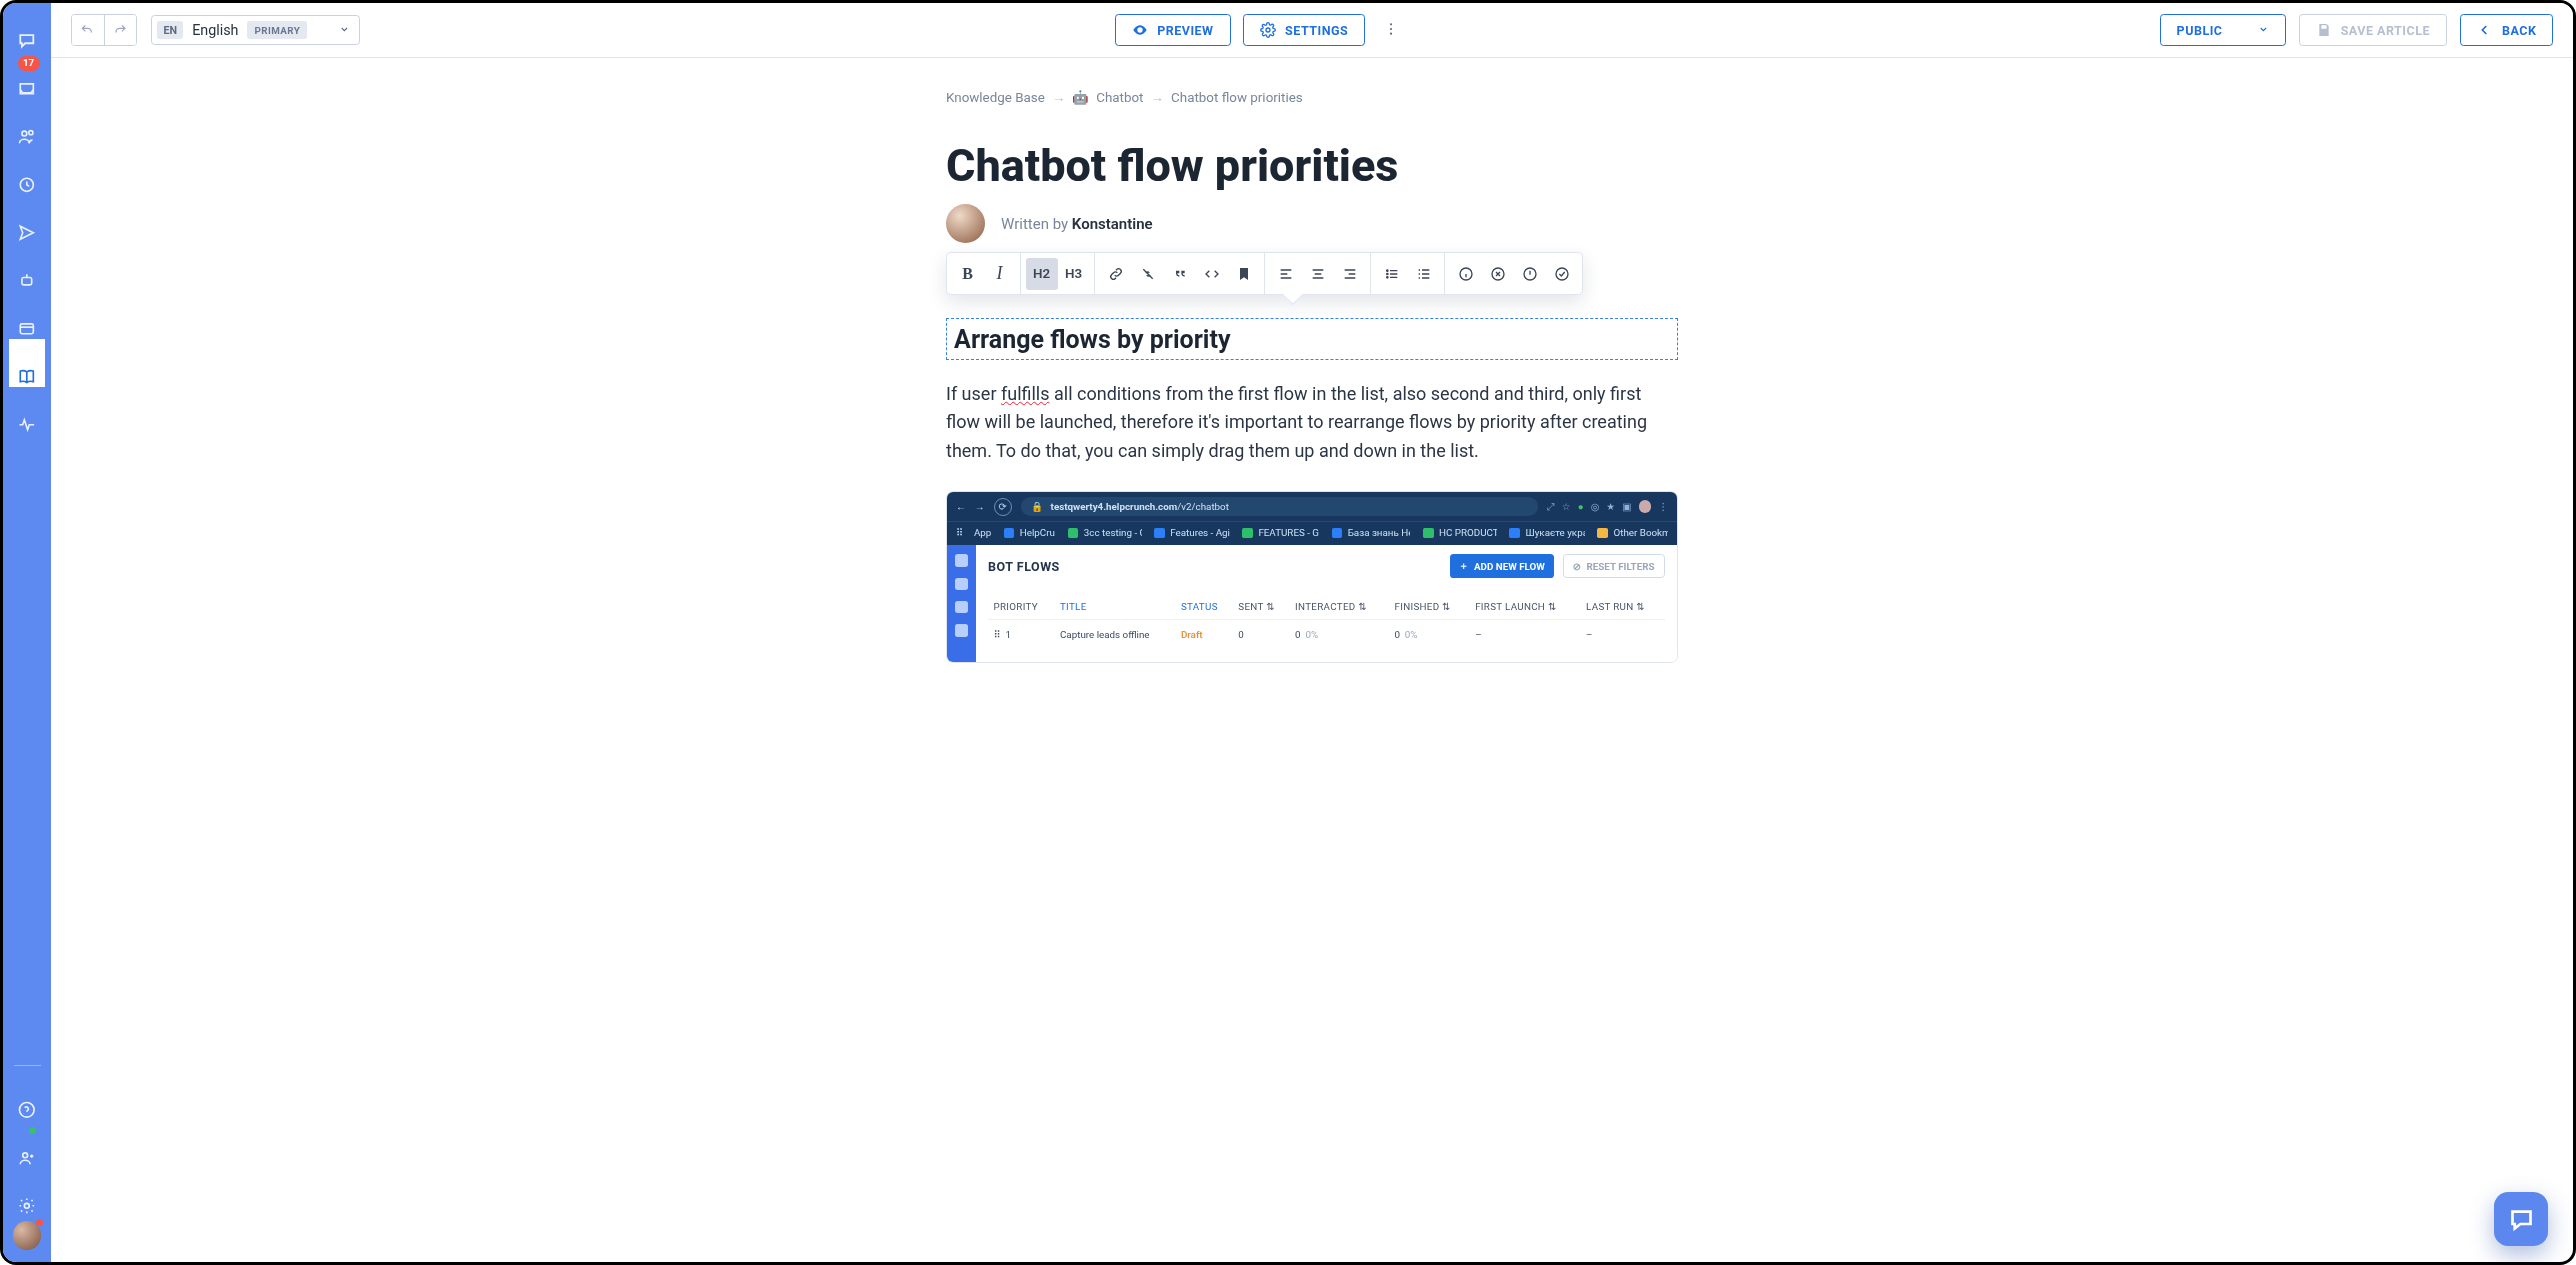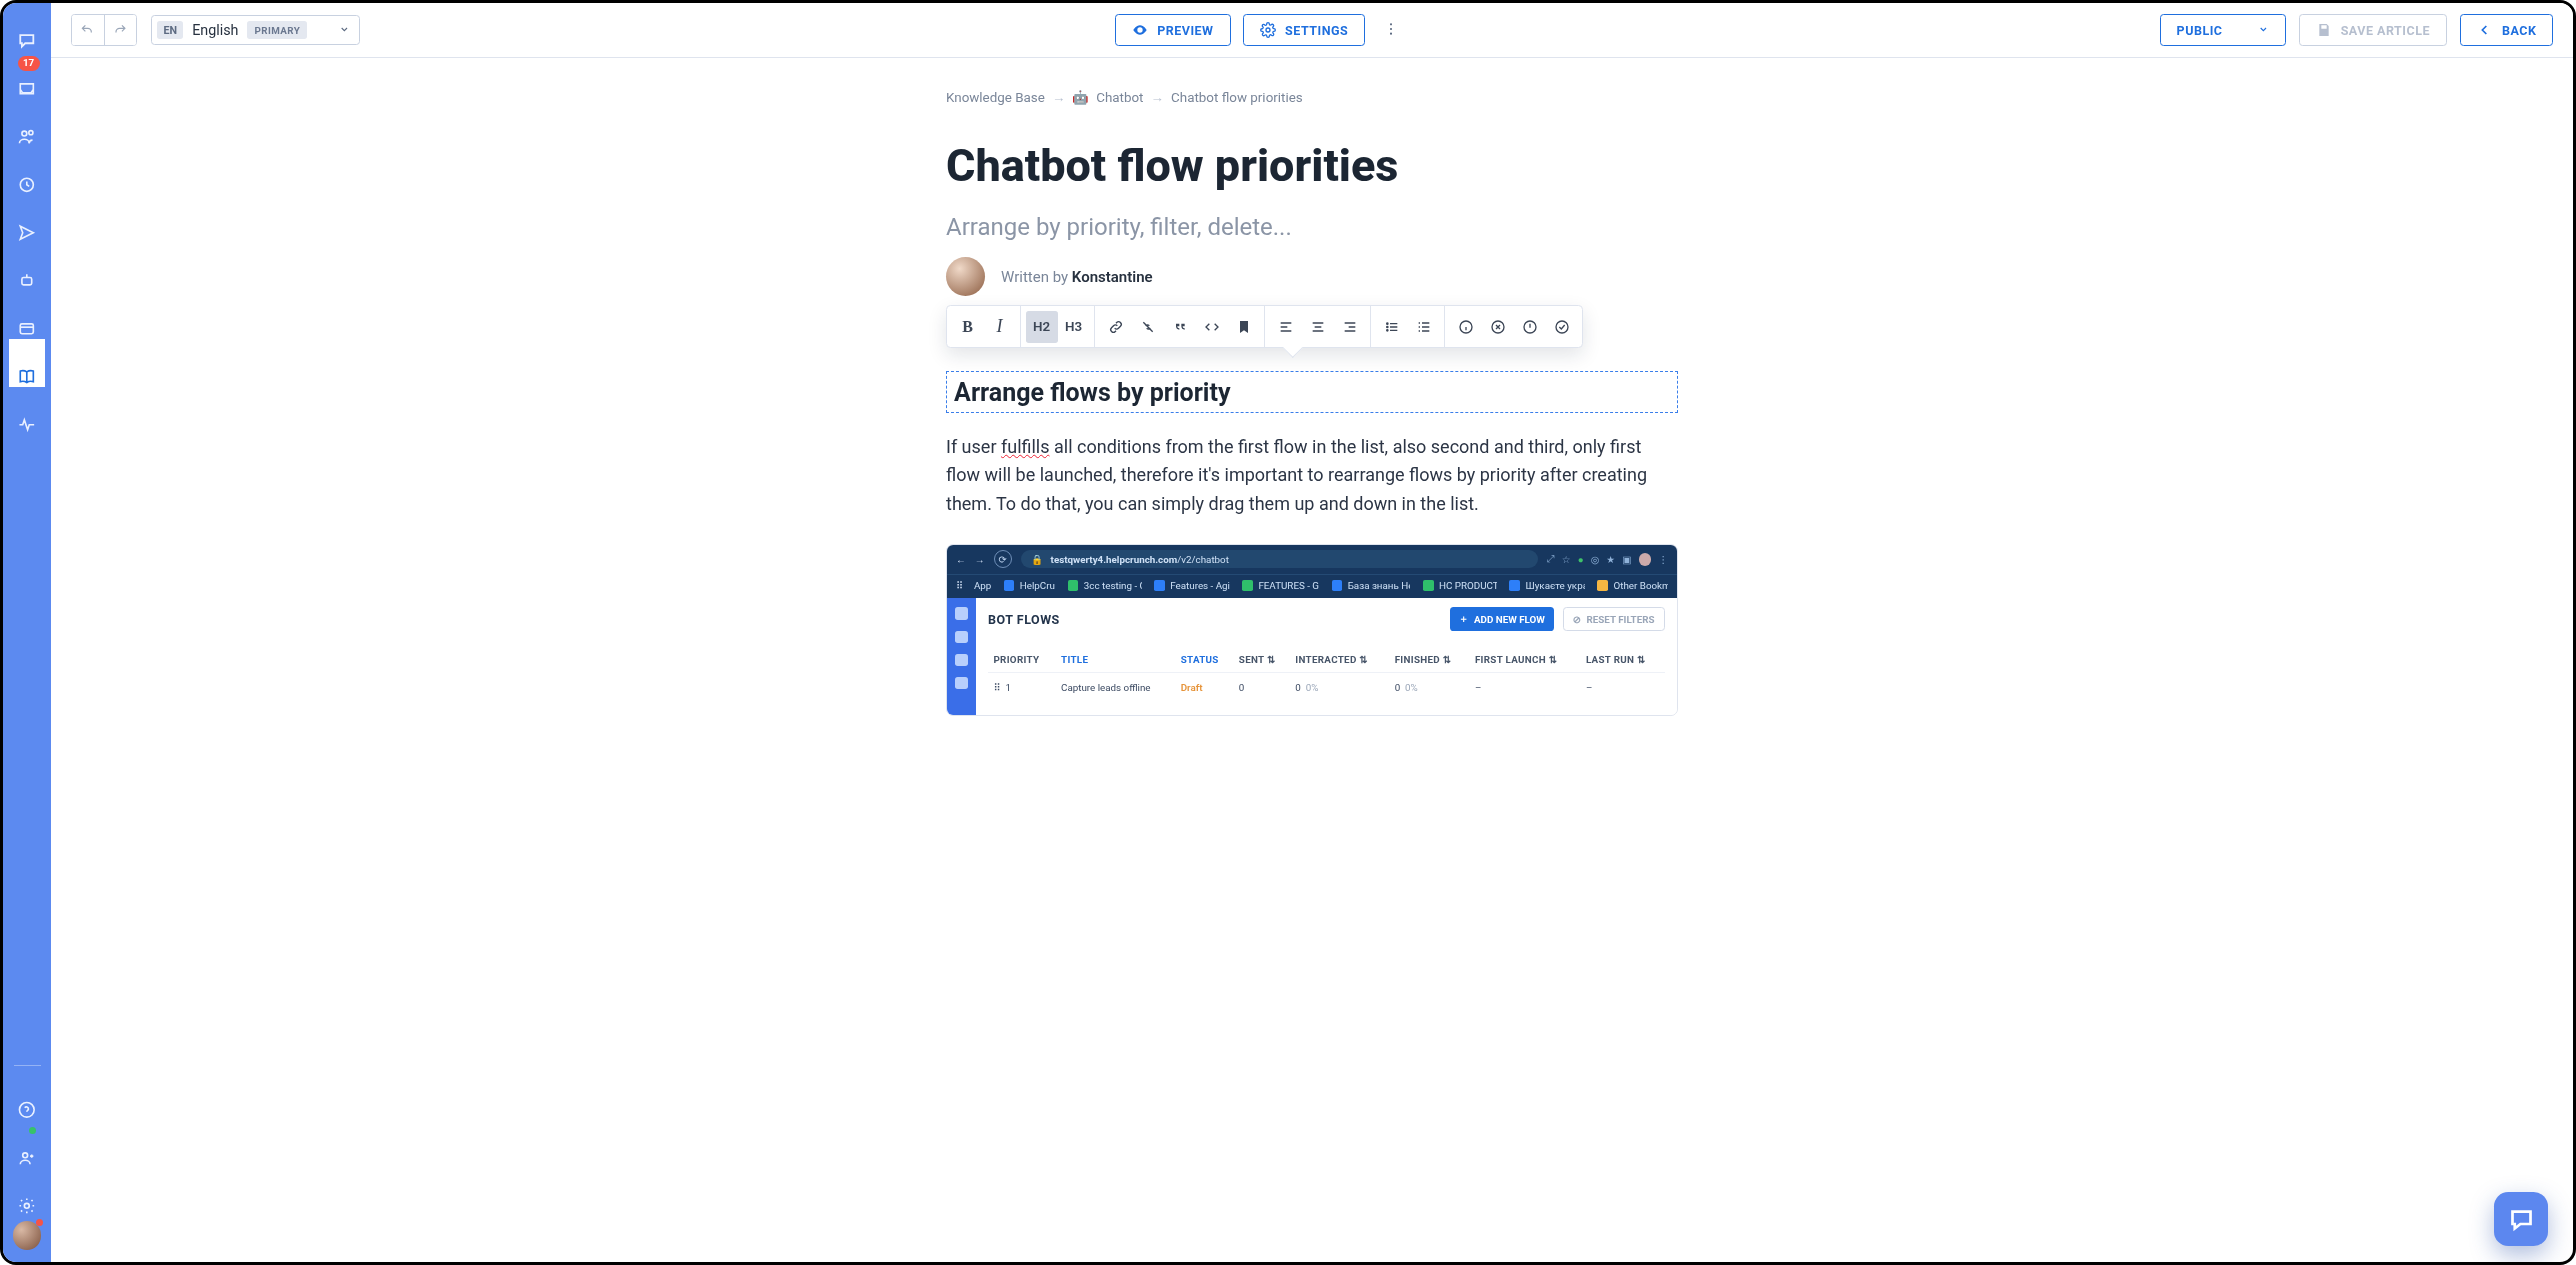--- a/index.html
+++ b/index.html
@@ -96,21 +96,21 @@
   .embed .mini-nav{width:28.6px;background:#3a6ee8;display:flex;flex-direction:column;align-items:center;gap:10.7px;padding-top:9px}
   .embed .mini-nav span{width:12.5px;height:12.5px;opacity:.85;background:#cfe0ff;mask:none;border-radius:2.7px}
   .embed .panel{flex:1;padding:9px 12.5px 12.5px}
   .embed .panel-head{display:flex;align-items:center;gap:9px}
   .embed .panel-head h3{font-size:12.5px;letter-spacing:0.5px;color:#23344b;margin:0;font-weight:700}
   .embed .panel-head .spacer{flex:1}
   .embed .ebtn{border-radius:3.6px;font-size:9.8px;font-weight:700;padding:5.4px 9px;display:flex;align-items:center;gap:5.4px}
   .embed .ebtn.primary{background:#1f6fde;color:#fff}
   .embed .ebtn.ghost{border:0.9px solid #d4dbe8;color:#9aa6b8;background:#fff}
   .embed table{width:100%;border-collapse:collapse;margin-top:16px;font-size:9.8px;color:#3c4a62}
-  .embed th{color:#1f6fde;font-weight:700;text-align:left;padding:7.1px 5.4px;letter-spacing:0.3px;white-space:nowrap}
+  .embed th{color:#1f6fde;font-weight:400;text-align:left;padding:7.1px 5.4px;letter-spacing:0.3px;white-space:nowrap}
   .embed th.dark{color:#475569}
   .embed td{padding:9px 5.4px;border-top:0.9px solid #eef1f7}
   .embed .draft{color:#e6943a;font-weight:600}
   
   .chat-fab{position:absolute;right:25px;bottom:16px;width:54px;height:54px;border-radius:14.3px;background:#5c87ef;display:flex;align-items:center;justify-content:center;color:#fff;box-shadow:0 9px 23px rgba(30,70,160,.35)}
   .chat-fab svg{width:27px;height:27px}
   
   .chev{display:inline-block}
   .chev svg{width:10.7px;height:10.7px}
   a,button{font-family:inherit}
@@ -276,21 +276,20 @@
         <div class="crumbs">
           <span>Knowledge Base</span>
           <span class="arrow">→</span>
           <span>🤖</span>
           <span>Chatbot</span>
           <span class="arrow">→</span>
           <span>Chatbot flow priorities</span>
         </div>
 
         <h1 class="title">Chatbot flow priorities</h1>
-        <div class="subtitle">Arrange by priority, filter, delete...</div>
 
         <div class="byline">
           <div class="ava"></div>
           <div class="txt"><span>Written by </span><b>Konstantine</b></div>
         </div>
 
         <div class="editbar">
           <div class="grp">
             <div class="ico" style="font-weight:800;font-size:16px">B</div>
             <div class="ico" style="font-style:italic;font-size:18px">I</div>

